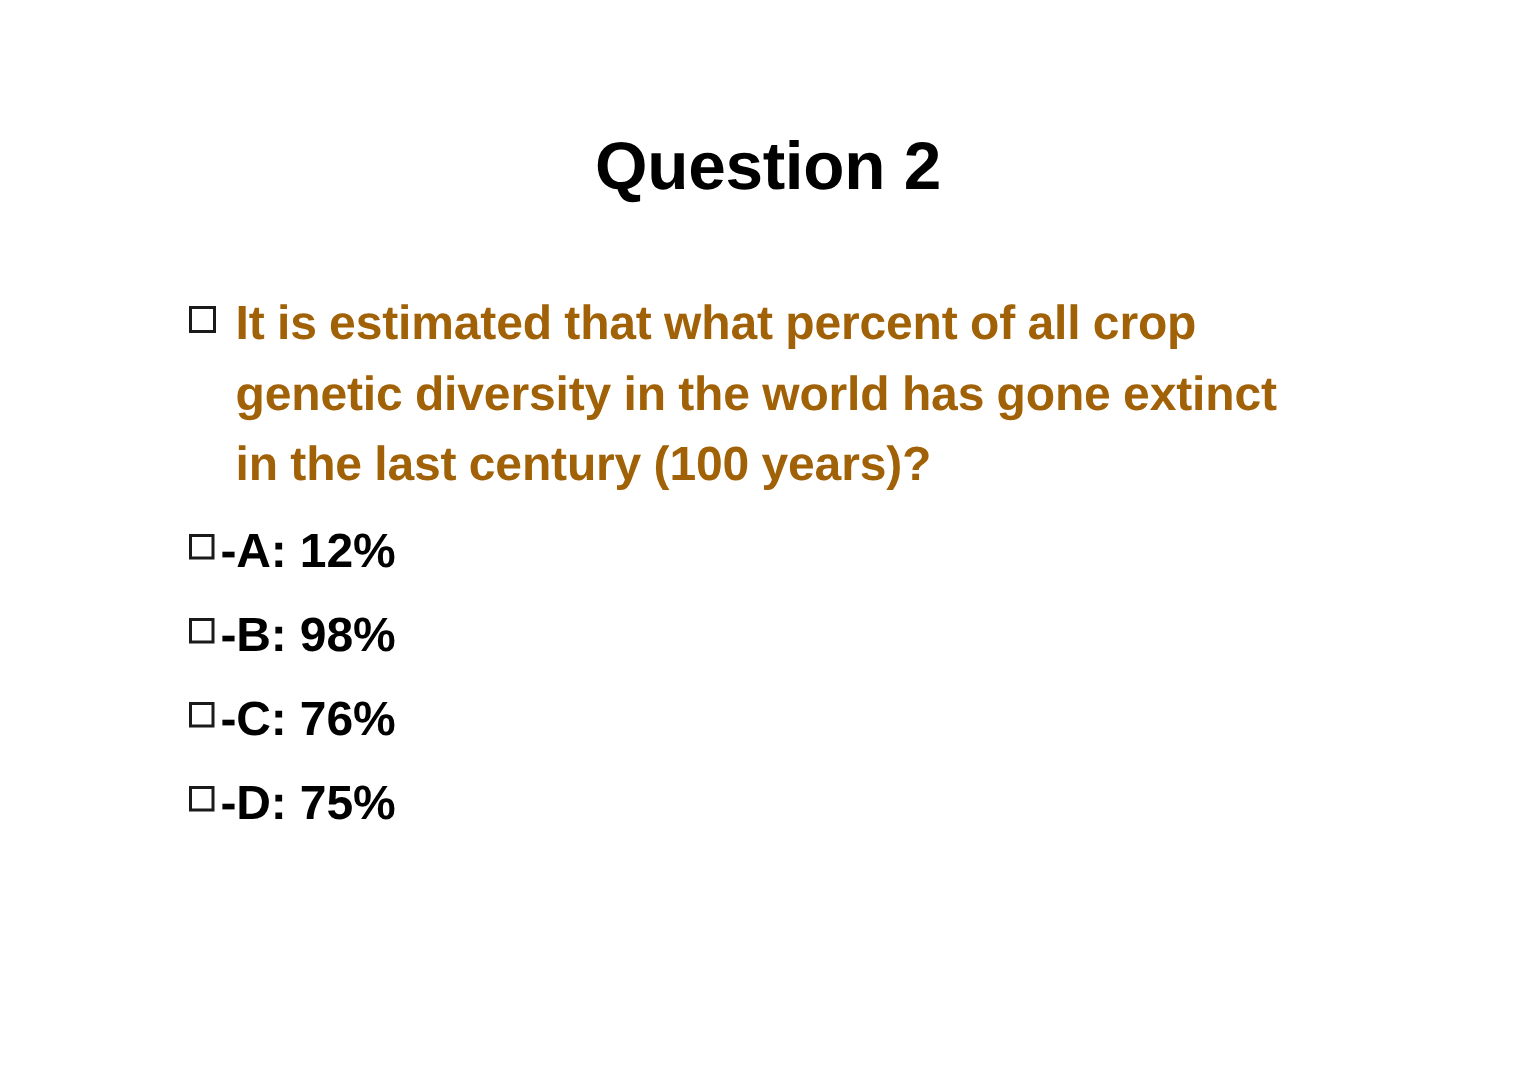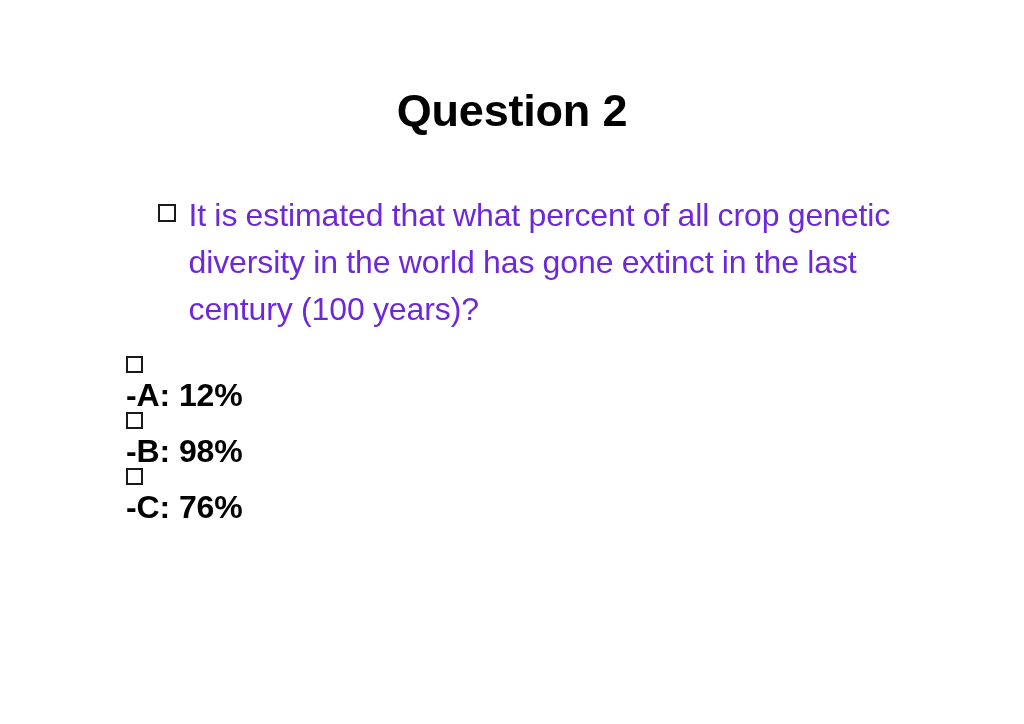--- a/index.html
+++ b/index.html
@@ -46,24 +46,23 @@
     left: 126px;
     top: 192px;
     width: 800px;
   }
 
   
   .bullet-row {
     display: flex;
     align-items: flex-start;
     font-size: 32px;
-    font-weight: normal;
+    font-weight: bold;
     line-height: 47px;
-    color: #6d28d9;
-    justify-content: center;
+    color: #a16207;
   }
 
   .sq-bullet {
     flex: 0 0 auto;
     display: inline-block;
     width: 18px;
     height: 18px;
     margin-top: 12px;
     margin-right: 13px;
     border: 2px solid #1a1a1a;
@@ -93,21 +92,20 @@
   }
 
   .option-row {
     display: flex;
     align-items: flex-start;
     height: 56px;
     font-size: 32px;
     font-weight: bold;
     line-height: 44px;
     color: #000000;
-    flex-direction: column;
   }
 
   .option-row .sq-bullet {
     width: 17px;
     height: 17px;
     margin-top: 11px;
     margin-right: 4px;
   }
 
   .option-text {
@@ -139,16 +137,20 @@
     <div class="option-row">
       <span class="sq-bullet"></span>
       <span class="option-text">-B: 98%</span>
     </div>
 
     <div class="option-row">
       <span class="sq-bullet"></span>
       <span class="option-text">-C: 76%</span>
     </div>
 
+    <div class="option-row">
+      <span class="sq-bullet"></span>
+      <span class="option-text">-D: 75%</span>
+    </div>
 
   </div>
 
 </div>
 
 </body></html>

